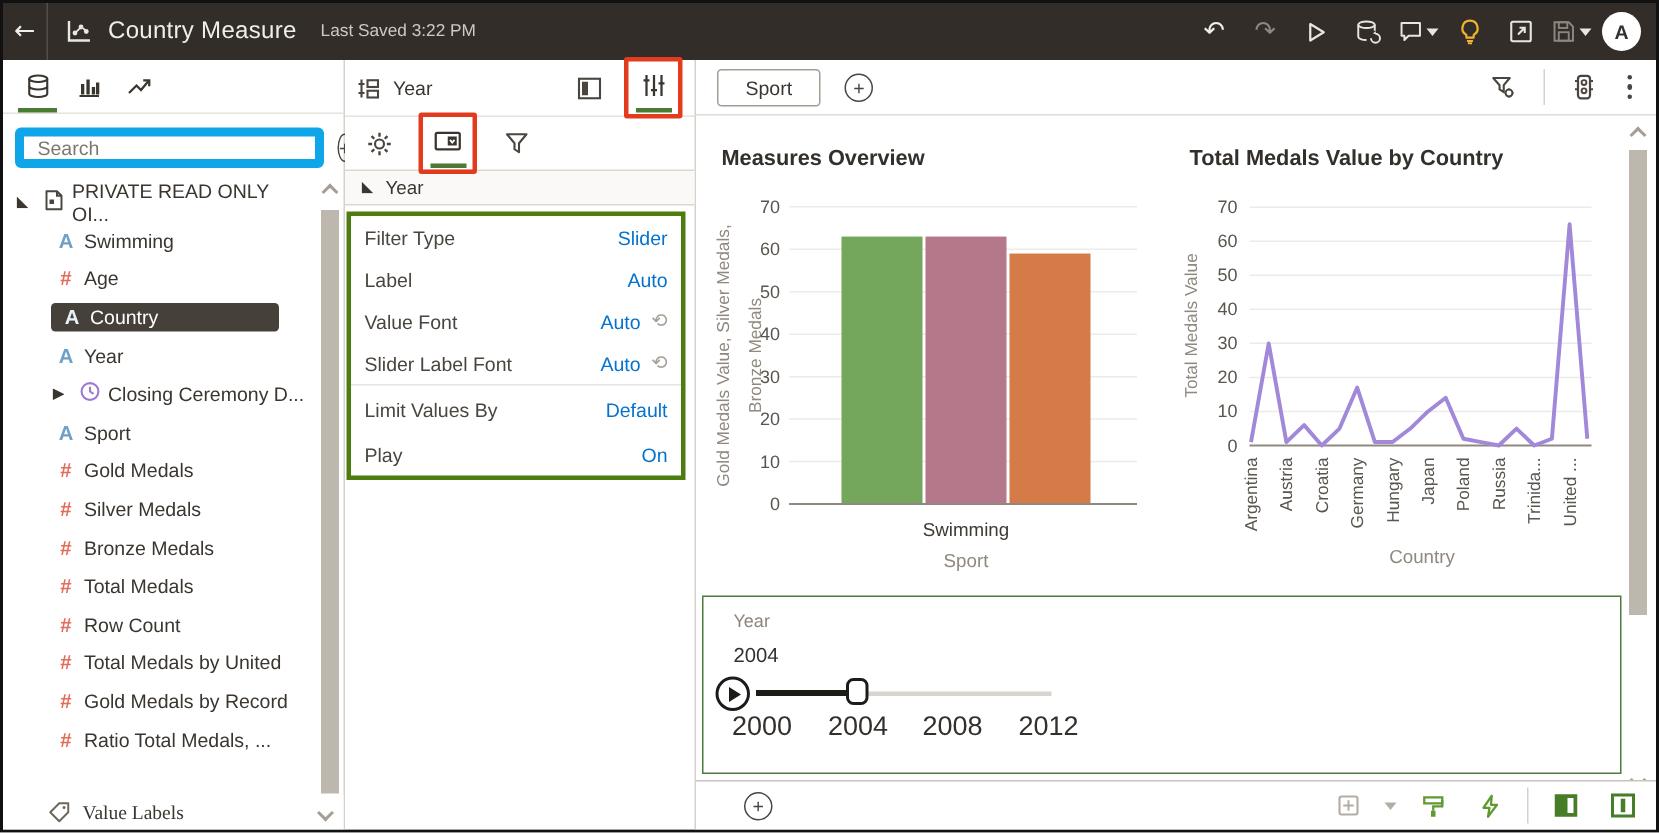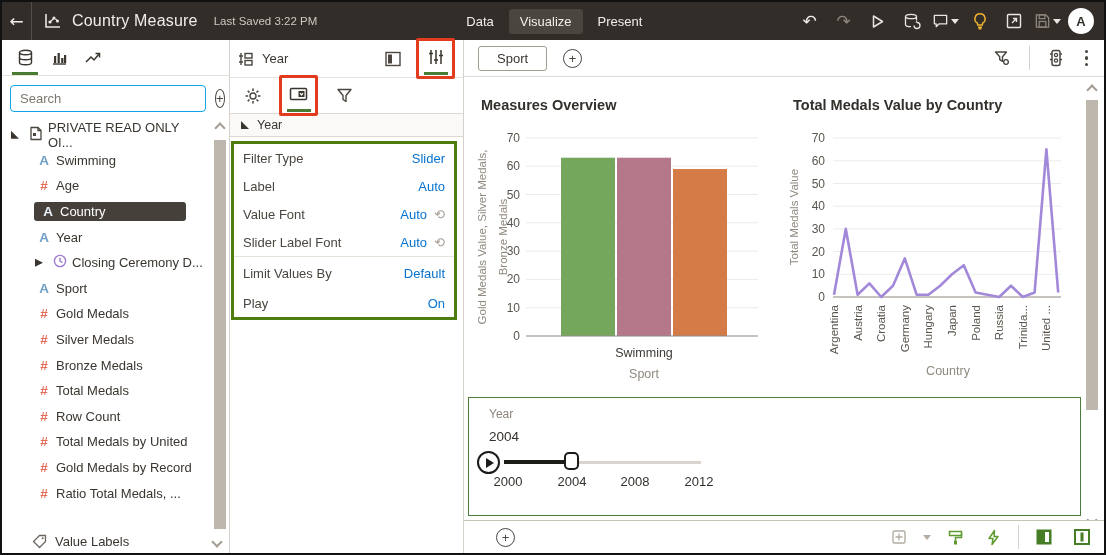--- a/index.html
+++ b/index.html
@@ -31,21 +31,21 @@
   .main-row { display:flex; height:513px; }
   .sidebar { width:228px; border-right:1px solid #d6d1ca; position:relative; background:#fff; }
   .props { width:234px; border-right:1px solid #d6d1ca; position:relative; background:#fff; }
   .canvas { flex:1; position:relative; background:#fff; }
 
   
   .sb-tabs { height:36px; display:flex; align-items:stretch; border-bottom:1px solid #e6e2dc; padding-left:6px; }
   .sb-tab { width:34px; display:flex; align-items:center; justify-content:center; position:relative; cursor:pointer; }
   .sb-tab.active::after { content:""; position:absolute; bottom:0; left:4px; width:26px; height:3px; background:#4a7b33; }
   .search-row { height:44px; display:flex; align-items:center; padding:0 8px; }
-  .search-input { flex:1; height:27px; border:1px solid #0ea5e9; border-radius:4px; padding:0 9px;
+  .search-input { flex:1; height:27px; border:6px solid #0ea5e9; border-radius:4px; padding:0 9px;
                   font-size:13px; color:#3f3a35; font-family:inherit; }
   .search-input::placeholder { color:#7e776d; }
   .add-circle { width:19px; height:19px; border:1.5px solid #4a453f; border-radius:50%; margin-left:9px;
                 display:flex; align-items:center; justify-content:center; font-size:13px; color:#4a453f; cursor:pointer; line-height:1; }
   .tree { position:absolute; top:82px; left:0; right:16px; }
   .tree-row { height:25.6px; display:flex; align-items:center; font-size:13px; color:#3a352f; cursor:pointer; }
   .tree-row .row-inner { display:flex; align-items:center; gap:4px; padding:2px 8px 2px 2px; border-radius:3px; }
   .tree-row.lvl0 { padding-left:8px; }
   .tree-row.lvl1 { padding-left:32px; }
   .tree-row.selected .row-inner { background:#45403a; color:#fff; min-width:152px; padding-left:6px; }
@@ -53,21 +53,21 @@
   .exp { width:10px; height:10px; flex:0 0 10px; margin-right:6px; position:relative; }
   .exp.expanded::before { content:""; position:absolute; inset:1px; background:#3a352f;
                           clip-path:polygon(0 0, 100% 100%, 0 100%); }
   .exp.collapsed::before { content:""; position:absolute; inset:1px; background:#3a352f;
                            clip-path:polygon(0 0, 100% 50%, 0 100%); }
   .exp.none { margin-right:0; width:0; flex:0 0 0; }
   .fi { width:16px; flex:0 0 16px; text-align:center; font-weight:bold; }
   .fi-text { color:#6fa0c8; font-size:13.5px; }
   .fi-num { color:#e26d5b; font-size:13.5px; }
   .sb-footer { position:absolute; bottom:0; left:0; right:0; height:23px; background:#fff;
-               display:flex; align-items:center; padding:0 8px 0 30px; font-size:13px; color:#3a352f; gap:8px; }
+               display:flex; align-items:center; padding:0 8px 0 30px; font-size:13px; color:#3a352f; gap:8px;font-family:Liberation Serif, serif; }
   .chev { width:8px; height:8px; border-right:2px solid #a59e94; border-bottom:2px solid #a59e94; }
   .chev.up { transform:rotate(-135deg); }
   .chev.down { transform:rotate(45deg); }
   .sb-scroll { position:absolute; top:84px; bottom:16px; right:2px; width:14px;
                display:flex; flex-direction:column; align-items:center; }
   .scroll-thumb { width:12px; background:#bdb7ae; flex:1; margin:8px 0; }
 
   
   .pp-header { height:38px; display:flex; align-items:center; padding:0 8px; border-bottom:1px solid #e6e2dc; }
   .pp-title { font-size:13px; color:#3a352f; margin-left:8px; }
@@ -102,21 +102,21 @@
   .sl-label { position:absolute; left:20px; top:9px; font-size:12px; color:#8c857c; }
   .sl-value { position:absolute; left:20px; top:31px; font-size:13.5px; color:#33302c; }
   .sl-play { position:absolute; left:8px; top:53px; width:23px; height:23px; border:2px solid #1d1b18;
              border-radius:50%; display:flex; align-items:center; justify-content:center; cursor:pointer; }
   .sl-play i { width:0; height:0; border-top:5px solid transparent; border-bottom:5px solid transparent;
                border-left:8px solid #1d1b18; margin-left:2px; }
   .sl-track-gray { position:absolute; left:35px; top:63px; width:197px; height:2.5px; background:#d9d4cd; }
   .sl-track-fill { position:absolute; left:35px; top:62px; width:67px; height:4px; background:#1d1b18; }
   .sl-handle { position:absolute; left:95px; top:54px; width:15px; height:18px; background:#fff;
                border:2.5px solid #1d1b18; border-radius:5px; cursor:grab; }
-  .sl-tick { position:absolute; top:76px; font-size:13px; color:#33302c; transform:translateX(-50%); }
+  .sl-tick { position:absolute; top:76px; font-size:18px; color:#33302c; transform:translateX(-50%); }
 
   .cv-scroll { position:absolute; right:5px; top:46px; height:438px; width:14px;
                display:flex; flex-direction:column; align-items:center; }
   .cv-scroll .scroll-thumb { flex:0 0 310px; margin:6px 0 0; }
   .cv-scroll .chev.down { margin-top:auto; }
 
   .bottom-bar { position:absolute; left:0; right:0; bottom:0; height:33px; border-top:1px solid #c8c3bb;
                 display:flex; align-items:center; background:#fff; }
   .canvas-tab { position:relative; height:100%; display:flex; align-items:center; padding:0 12px;
                 font-size:13px; font-weight:bold; color:#3a352f; cursor:pointer; }
@@ -139,25 +139,20 @@
       <svg width="18" height="18" viewBox="0 0 18 18">
           <path d="M2 2 v13 h14" stroke="#e9e6e2" stroke-width="1.6" fill="none"></path>
           <circle cx="6" cy="10" r="1.6" fill="#e9e6e2"></circle>
           <circle cx="10" cy="6" r="1.6" fill="#e9e6e2"></circle>
           <circle cx="13.5" cy="9" r="1.6" fill="#e9e6e2"></circle>
           <path d="M6.8 9.2 L9.4 6.8 M11.4 6.8 L12.8 8.2" stroke="#e9e6e2" stroke-width="1.2"></path>
         </svg>
     </span>
     <span class="app-title">Country Measure</span>
     <span class="saved">Last Saved 3:22 PM</span>
-    <div class="mode-tabs">
-        <div class="mode-tab">Data</div>
-        <div class="mode-tab active">Visualize</div>
-        <div class="mode-tab">Present</div>
-      </div>
     <div class="top-icons">
       <div class="tbtn">
           <span class="glyph">↶</span>
         </div>
       <div class="tbtn">
           <span class="glyph dim">↷</span>
         </div>
       <div class="tbtn">
         <svg width="17" height="17" viewBox="0 0 17 17">
             <path d="M4.5 3 L13.5 8.5 L4.5 14 Z" fill="none" stroke="#e9e6e2" stroke-width="1.5" stroke-linejoin="round"></path>

